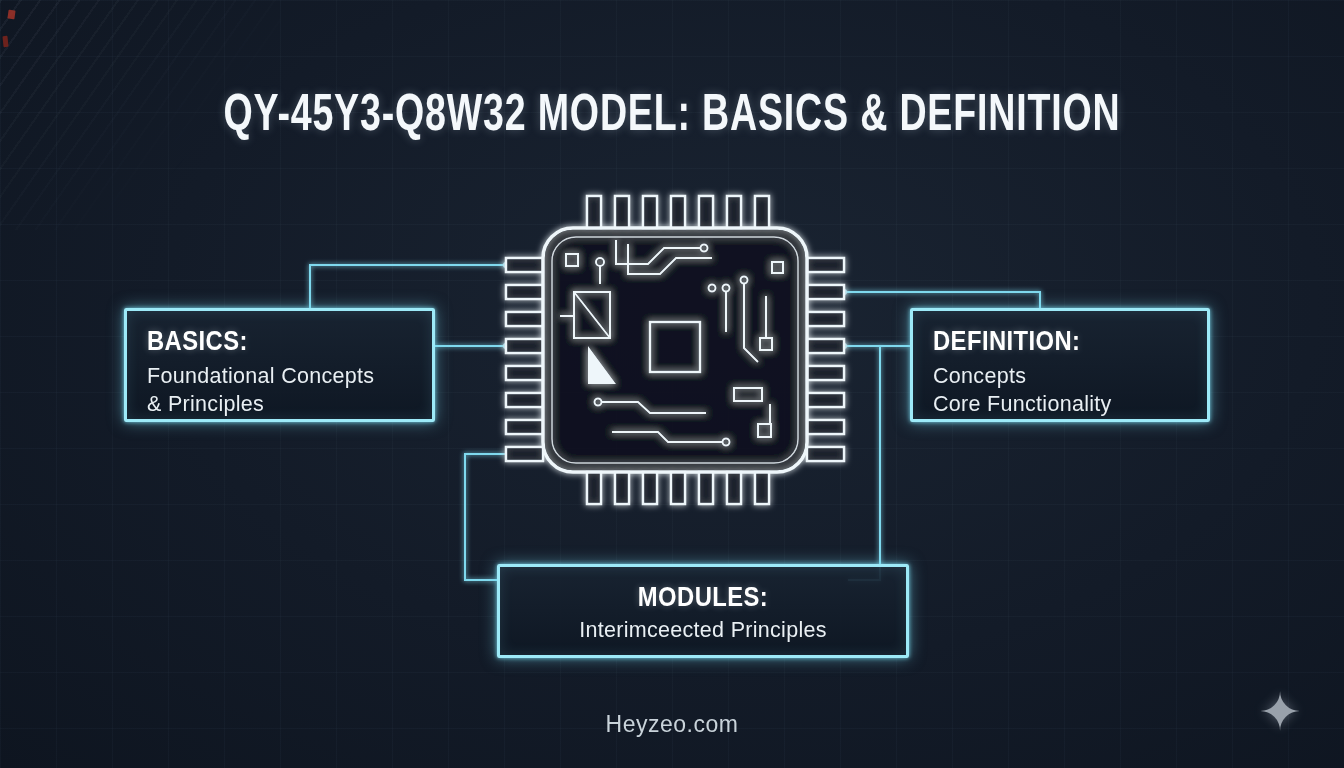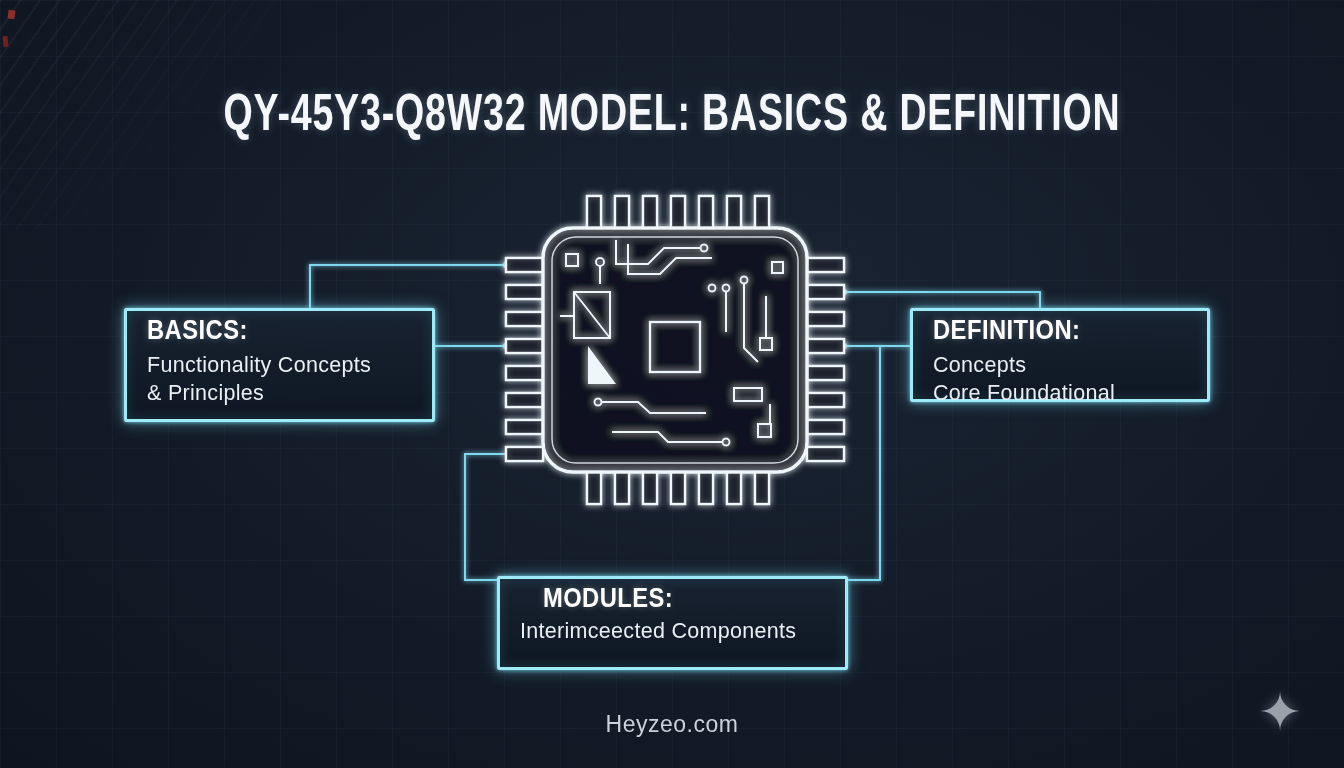--- a/index.html
+++ b/index.html
@@ -35,33 +35,33 @@
   }
 
   svg.diagram{position:absolute;left:0;top:0;}
 
   .info-box{
     position:absolute;box-sizing:border-box;
     background:linear-gradient(180deg, rgba(24,35,49,0.93), rgba(14,23,35,0.93));
     border:3px solid #9deaf8;border-radius:2px;
     box-shadow:0 0 16px rgba(125,222,244,0.5), 0 0 4px rgba(125,222,244,0.85),
                inset 0 0 14px rgba(125,222,244,0.14);
-    color:#ffffff;padding:3px 20px;
+    color:#ffffff;padding:14px 20px;
   }
   .info-box .box-heading{
     font-weight:700;font-size:28px;letter-spacing:.5px;color:#ffffff;
     transform:scaleX(0.85);transform-origin:left center;
     text-shadow:0 0 8px rgba(235,248,255,0.3);
     margin-bottom:6px;white-space:nowrap;
   }
   .info-box .box-body{font-size:21.5px;line-height:1.28;color:#e9eff3;letter-spacing:.3px;}
 
   .box-basics{left:124px;top:308px;width:311px;height:114px;}
-  .box-definition{left:910px;top:308px;width:300px;height:94px;}
-  .box-modules{left:497px;top:576px;width:351px;height:94px;text-align:left;}
+  .box-definition{left:910px;top:308px;width:300px;height:114px;}
+  .box-modules{left:497px;top:564px;width:412px;height:94px;text-align:center;}
   .box-modules .box-heading{transform-origin:center;margin-bottom:4px;}
 
   .watermark{
     position:absolute;left:0;bottom:30px;width:100%;text-align:center;
     color:#c9d3da;font-size:23px;letter-spacing:.5px;
   }
   .sparkle{
     position:absolute;right:34px;bottom:26px;width:60px;height:60px;
     color:#99a1ab;font-size:52px;line-height:60px;text-align:center;
     text-shadow:0 0 12px rgba(180,190,205,0.45);
@@ -182,34 +182,34 @@
       <rect x="734" y="388" width="28" height="13"></rect>
       <rect x="758" y="424" width="13" height="13"></rect>
       <polyline points="770,404 770,424"></polyline>
     </g>
   </g>
 </svg>
 
 <div class="info-box box-basics">
   <div class="box-heading">BASICS:</div>
   <div class="box-body">
-    <div>Functionality Concepts</div>
+    <div>Foundational Concepts</div>
     <div>&amp; Principles</div>
   </div>
 </div>
 
 <div class="info-box box-definition">
   <div class="box-heading">DEFINITION:</div>
   <div class="box-body">
     <div>Concepts</div>
-    <div>Core Foundational</div>
+    <div>Core Functionality</div>
   </div>
 </div>
 
 <div class="info-box box-modules">
   <div class="box-heading">MODULES:</div>
   <div class="box-body">
-    <div>Interimceected Components</div>
+    <div>Interimceected Principles</div>
   </div>
 </div>
 
 <div class="watermark">Heyzeo.com</div>
 <div class="sparkle">✦</div>
 
 </body></html>

